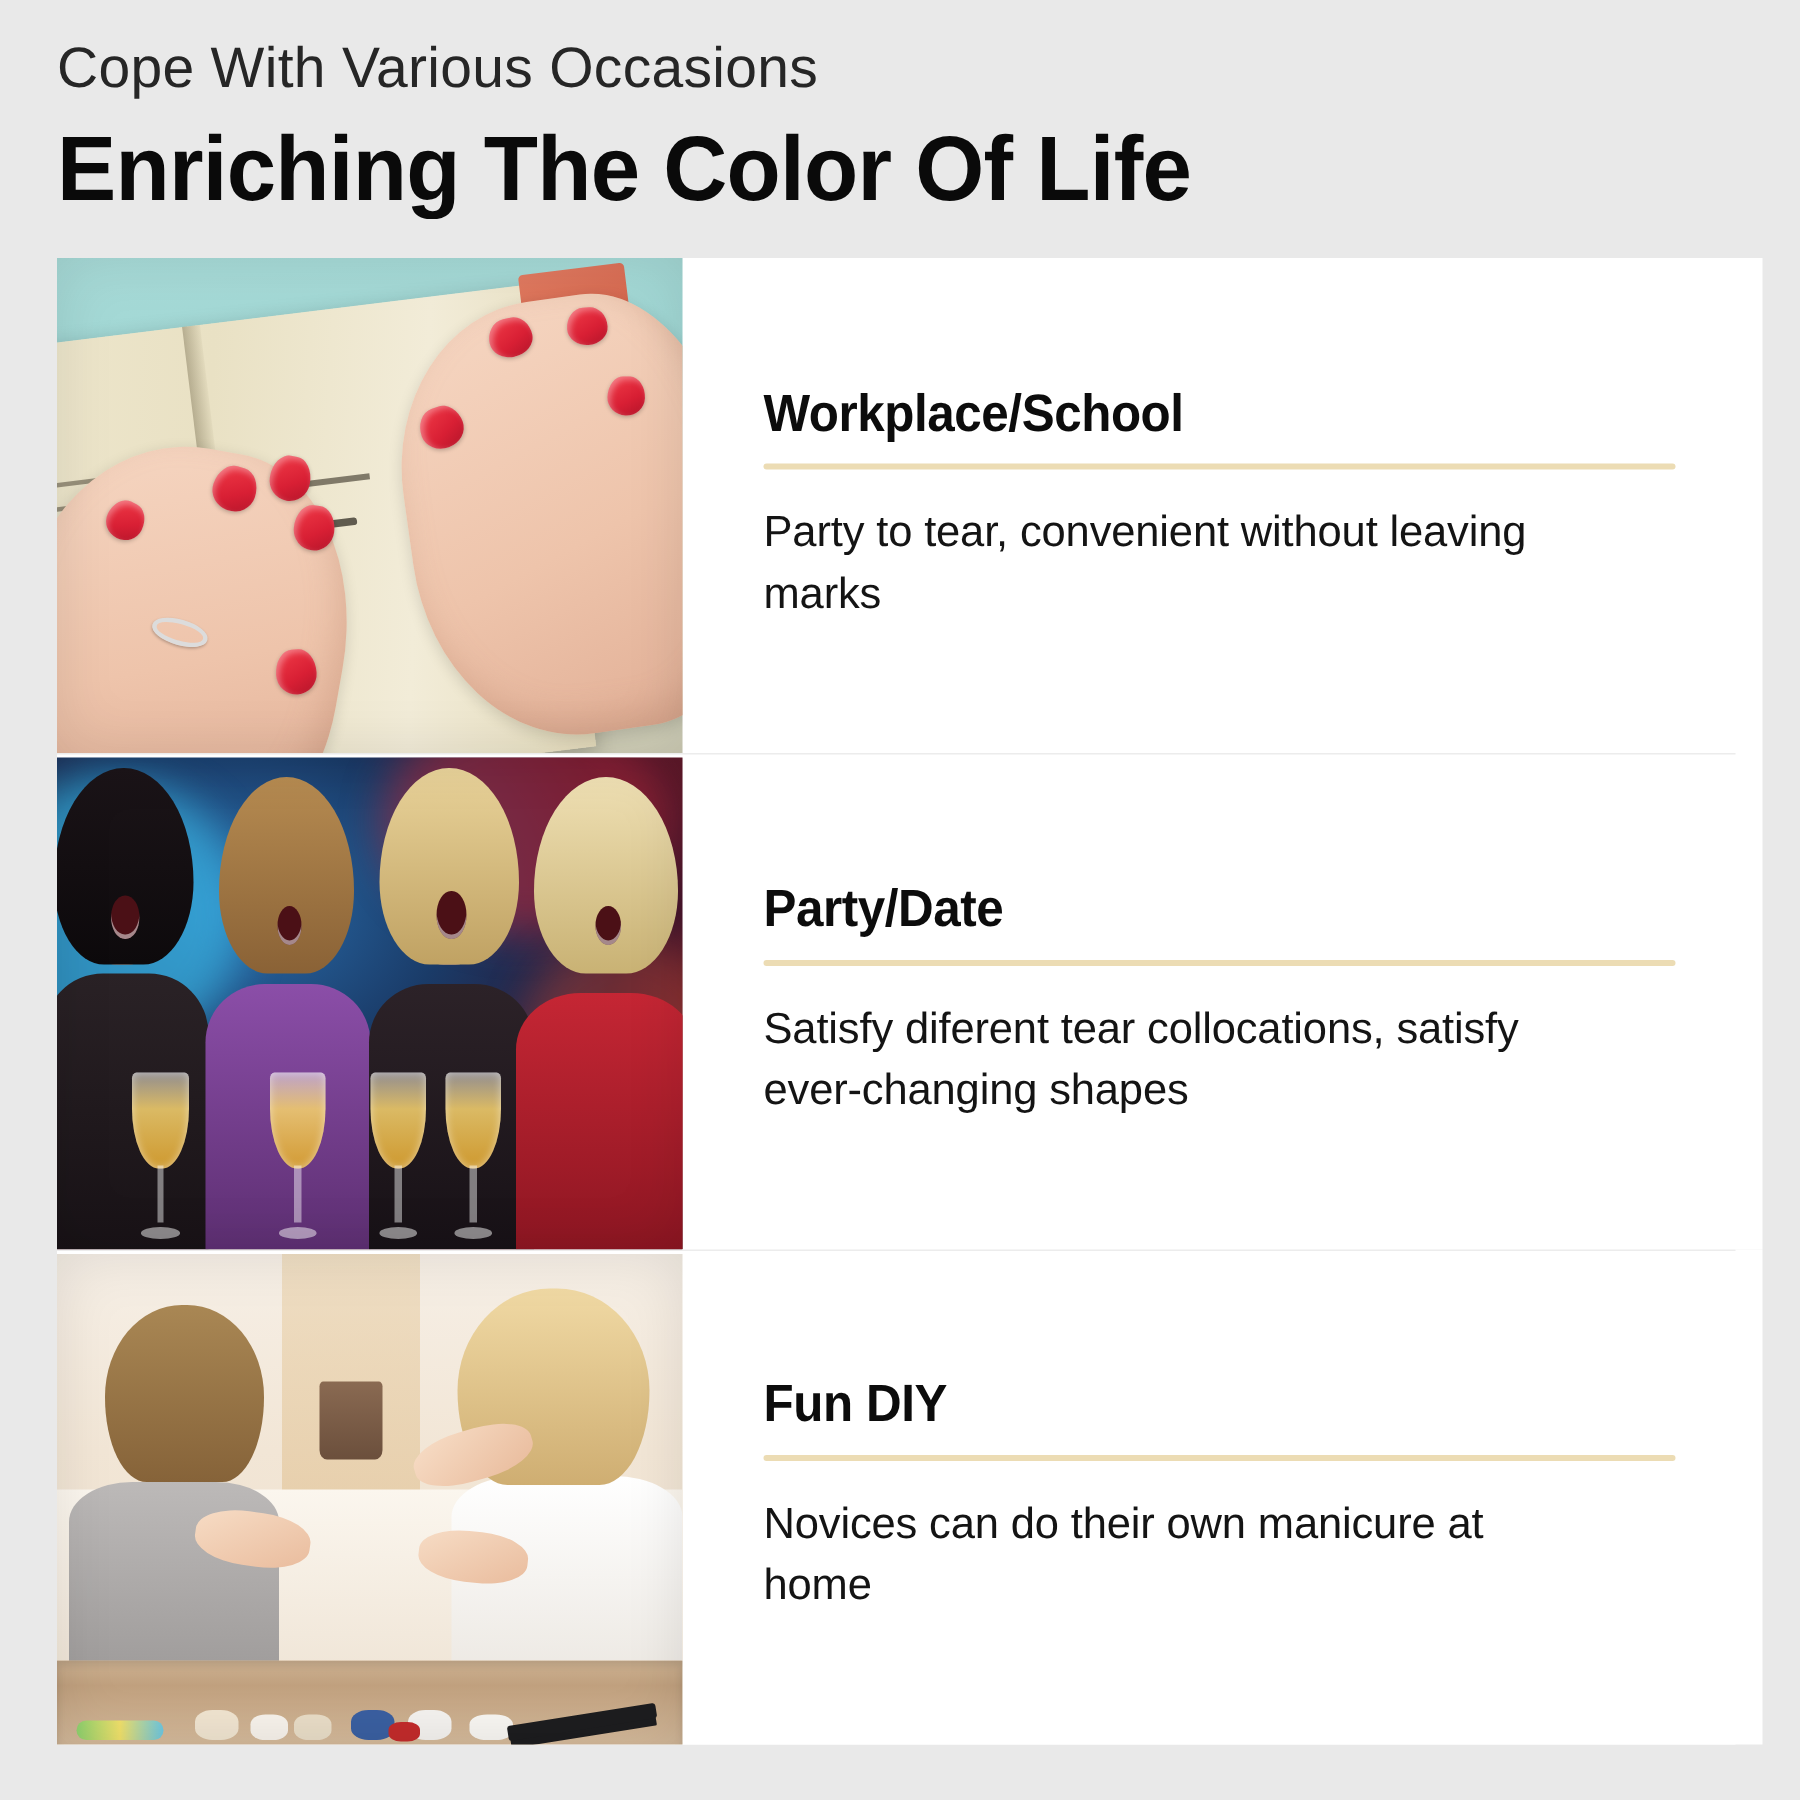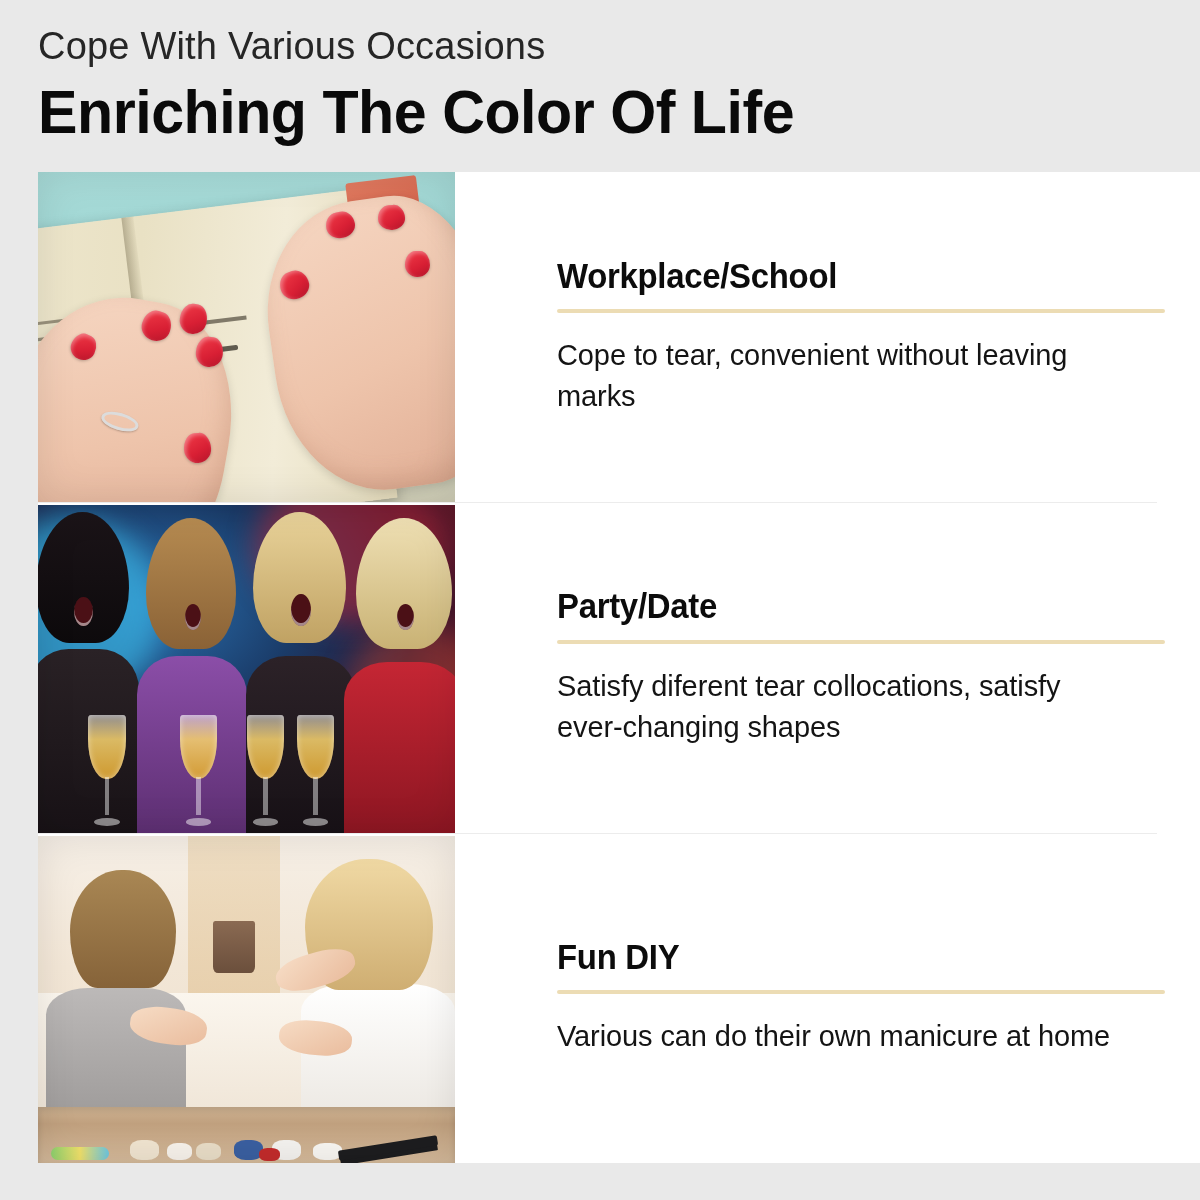--- a/index.html
+++ b/index.html
@@ -66,21 +66,20 @@
     display: flex;
     flex-direction: column;
   }
 
   .row {
     position: relative;
     display: flex;
     align-items: stretch;
     flex: 1 1 0;
     min-height: 0;
-    gap: 48px;
   }
 
   .row + .row::before {
     content: "";
     position: absolute;
     left: 0;
     right: 0;
     top: 0;
     height: 1px;
     background: #ececec;
@@ -399,21 +398,21 @@
           <div class="nail" style="left:35%; top:79%; width:6.5%;height:9%;  transform:rotate(-4deg);"></div>
           <div class="ring"></div>
 
           <div class="photo-vignette"></div>
         </div>
       </div>
 
       <div class="content">
         <div class="card-title">Workplace/School</div>
         <div class="card-rule"></div>
-        <div class="card-desc">Cope to tear, convenient without leaving marks</div>
+        <div class="card-desc">Party to tear, convenient without leaving marks</div>
       </div>
     </div>
 
     <div class="row">
       <div class="photo ph2">
         <div class="photo-canvas">
           <div class="glow glow-a"></div>
           <div class="glow glow-b"></div>
           <div class="glow glow-c"></div>
 
@@ -510,18 +509,18 @@
           <div class="item" style="left:66%; width:7%;  height:5%; background:#f7f5f1;"></div>
           <div class="brushes"></div>
 
           <div class="photo-vignette"></div>
         </div>
       </div>
 
       <div class="content">
         <div class="card-title">Fun DIY</div>
         <div class="card-rule"></div>
-        <div class="card-desc">Various can do their own manicure at home</div>
+        <div class="card-desc">Novices can do their own manicure at home</div>
       </div>
     </div>
 
   </div>
 </div>
 
 </body></html>

